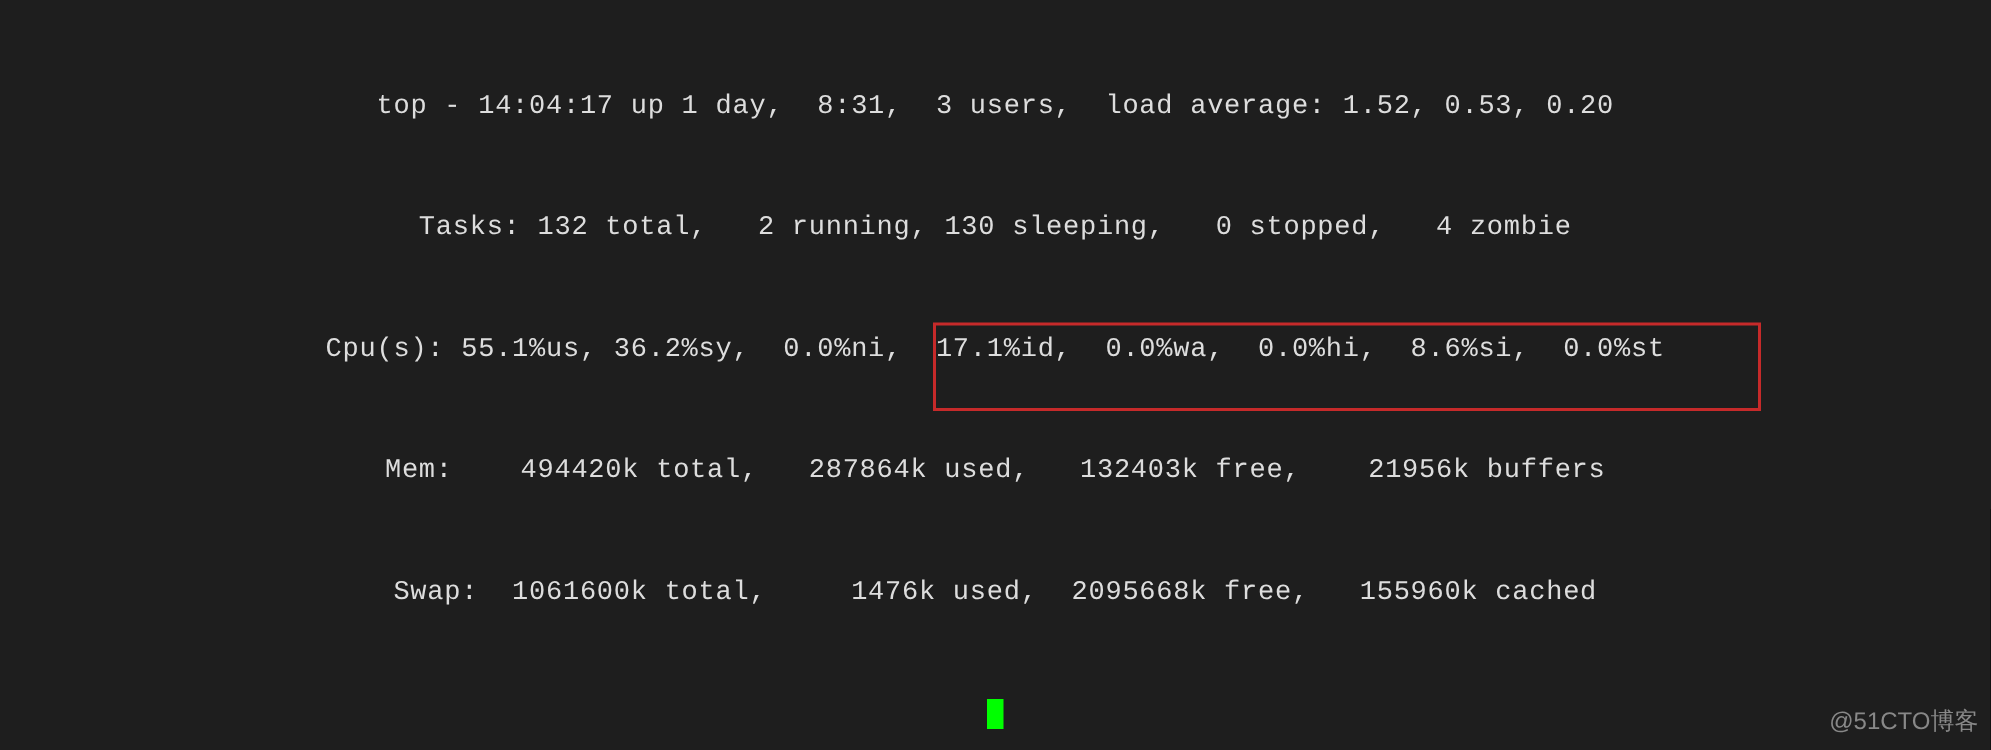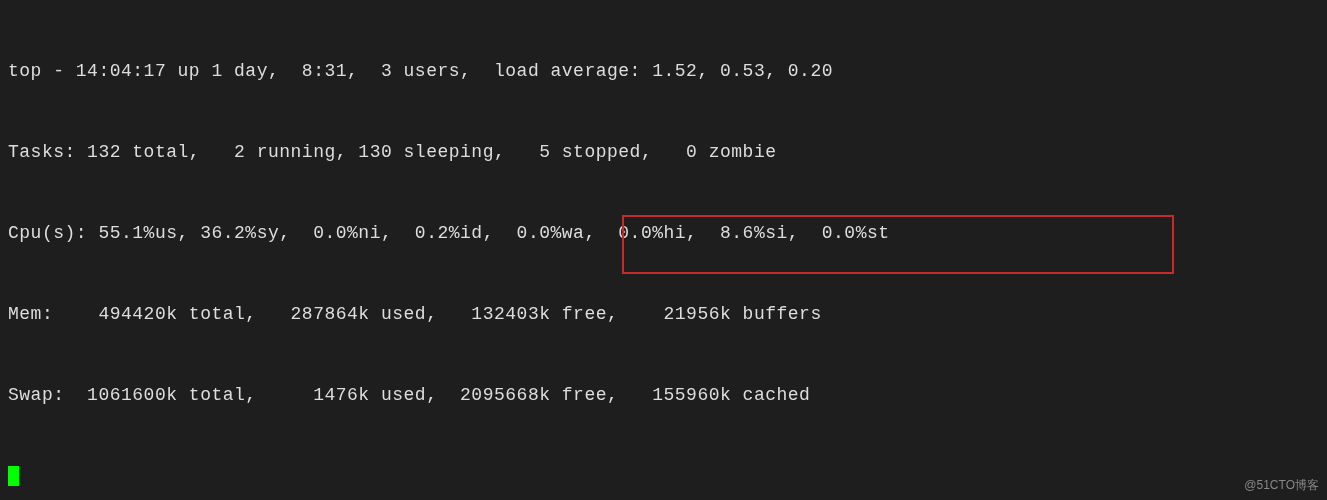--- a/index.html
+++ b/index.html
@@ -13,21 +13,21 @@
       overflow: hidden;
       position: relative;
     }
     .terminal {
       background: #1e1e1e;
       color: #ddd;
       padding: 4px 8px;
       white-space: pre;
       letter-spacing: 0.5px;
     }
-    .line { min-height: 27px; }
+    .line { min-height: 27px; text-align: center; }
     .cursor {
       display: inline-block;
       width: 11px;
       height: 20px;
       background: #00ff00;
       vertical-align: text-bottom;
     }
     .highlight-box {
       position: absolute;
       border: 2px solid #c62a2a;
@@ -35,32 +35,32 @@
       top: 215px;
       left: 622px;
       width: 552px;
       height: 59px;
       background: transparent;
     }
     .watermark {
       position: absolute;
       right: 8px;
       bottom: 6px;
-      font-size: 12px;
+      font-size: 16px;
       color: #888;
       font-family: sans-serif;
     }
   </style>
 </head>
 <body>
 
 <div class="terminal">
   <div class="line">top - 14:04:17 up 1 day,  8:31,  3 users,  load average: 1.52, 0.53, 0.20</div>
-  <div class="line">Tasks: 132 total,   2 running, 130 sleeping,   5 stopped,   0 zombie</div>
-  <div class="line">Cpu(s): 55.1%us, 36.2%sy,  0.0%ni,  0.2%id,  0.0%wa,  0.0%hi,  8.6%si,  0.0%st</div>
+  <div class="line">Tasks: 132 total,   2 running, 130 sleeping,   0 stopped,   4 zombie</div>
+  <div class="line">Cpu(s): 55.1%us, 36.2%sy,  0.0%ni,  17.1%id,  0.0%wa,  0.0%hi,  8.6%si,  0.0%st</div>
   <div class="line">Mem:    494420k total,   287864k used,   132403k free,    21956k buffers</div>
   <div class="line">Swap:  1061600k total,     1476k used,  2095668k free,   155960k cached</div>
   <div class="line"><span class="cursor"></span></div>
 
   
 
   
 </div>
 
 <div class="highlight-box"></div>

